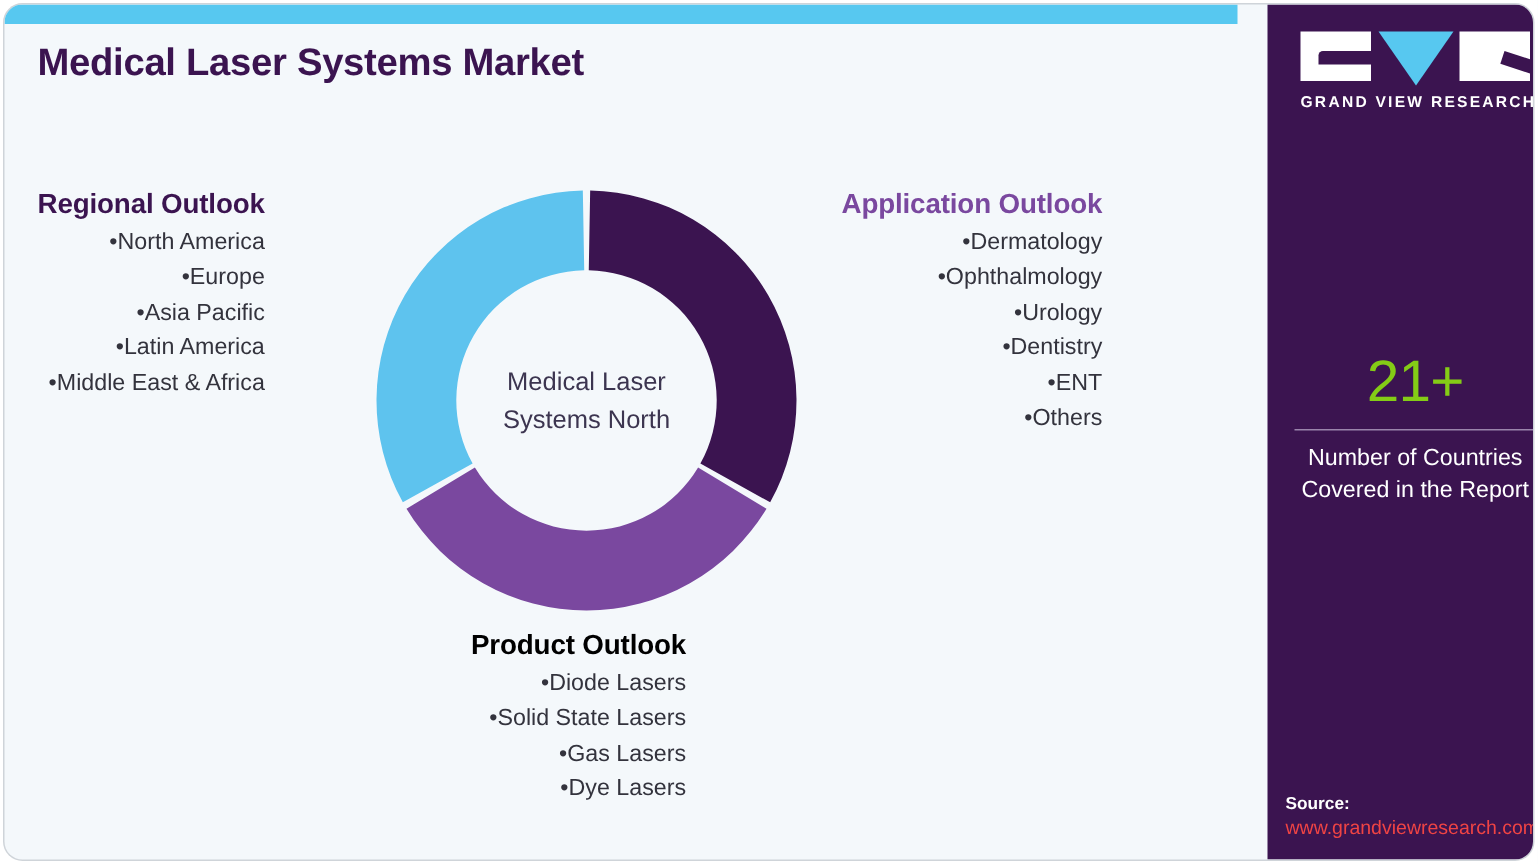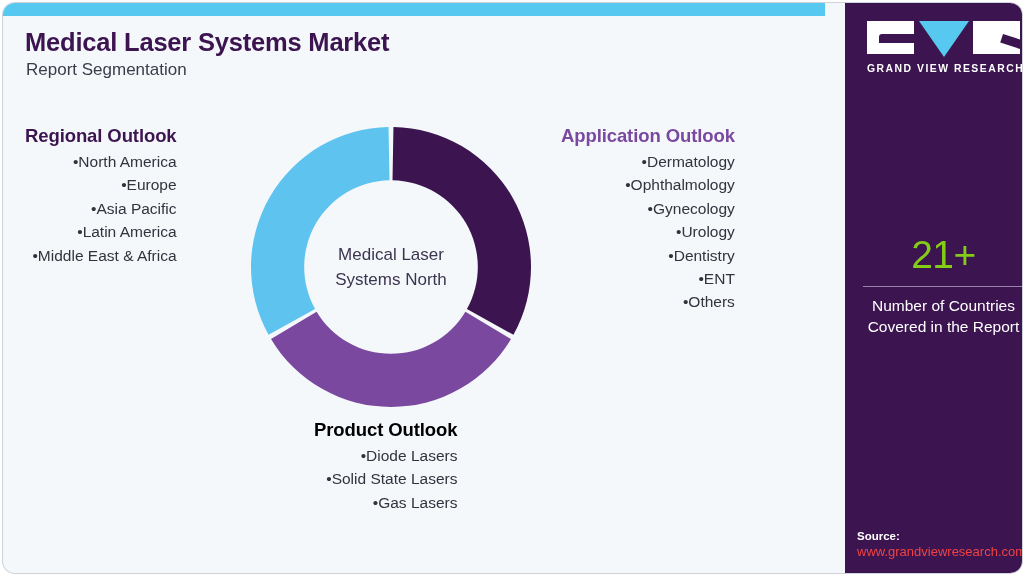--- a/index.html
+++ b/index.html
@@ -260,52 +260,51 @@
 <body>
 
 <div id="infographic">
   <div class="card">
 
     <div class="top-accent"></div>
 
     <div class="main-area">
 
       <div class="title">Medical Laser Systems Market</div>
-      <div class="subtitle">Report Segmentation</div>
 
       <div class="outlook" id="regional-outlook">
         <h3>Regional Outlook</h3>
         <ul>
           <li><span class="bullet">•</span><span>North America</span></li>
           <li><span class="bullet">•</span><span>Europe</span></li>
           <li><span class="bullet">•</span><span>Asia Pacific</span></li>
           <li><span class="bullet">•</span><span>Latin America</span></li>
           <li><span class="bullet">•</span><span>Middle East &amp; Africa</span></li>
         </ul>
       </div>
 
       <div class="outlook" id="application-outlook">
         <h3>Application Outlook</h3>
         <ul>
           <li><span class="bullet">•</span><span>Dermatology</span></li>
           <li><span class="bullet">•</span><span>Ophthalmology</span></li>
-          <li><span class="bullet">•</span><span>Gynecology</span></li>
           <li><span class="bullet">•</span><span>Urology</span></li>
           <li><span class="bullet">•</span><span>Dentistry</span></li>
           <li><span class="bullet">•</span><span>ENT</span></li>
           <li><span class="bullet">•</span><span>Others</span></li>
         </ul>
       </div>
 
       <div class="outlook" id="product-outlook">
         <h3>Product Outlook</h3>
         <ul>
           <li><span class="bullet">•</span><span>Diode Lasers</span></li>
           <li><span class="bullet">•</span><span>Solid State Lasers</span></li>
           <li><span class="bullet">•</span><span>Gas Lasers</span></li>
+          <li><span class="bullet">•</span><span>Dye Lasers</span></li>
         </ul>
       </div>
 
       <div class="donut-wrap">
         <svg width="284" height="284" viewBox="0 0 284 284">
           <g id="donut-segments">
               <path d="M 144.44333690121968 2.0213226781052356 A 140 140 0 0 1 264.4467589995154 209.8733468344872
                L 217.91699057969953 184.08147503738206 A 86.8 86.8 0 0 0 143.5148688787562 55.21322006042524 Z" fill="#3b1450"></path>
               <path d="M 262.00342209829574 214.10533048740757 A 140 140 0 0 1 21.996577901704285 214.10533048740763
                L 67.59787829905666 186.70530490219272 A 86.8 86.8 0 0 0 216.40212170094335 186.7053049021927 Z" fill="#7a489f"></path>

